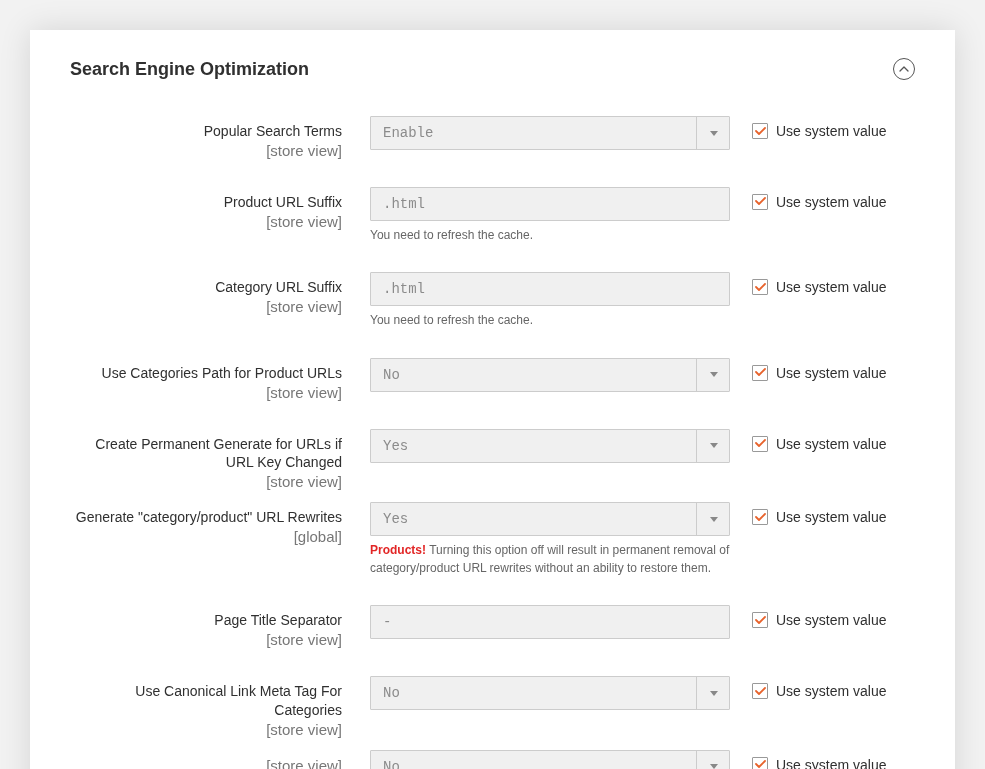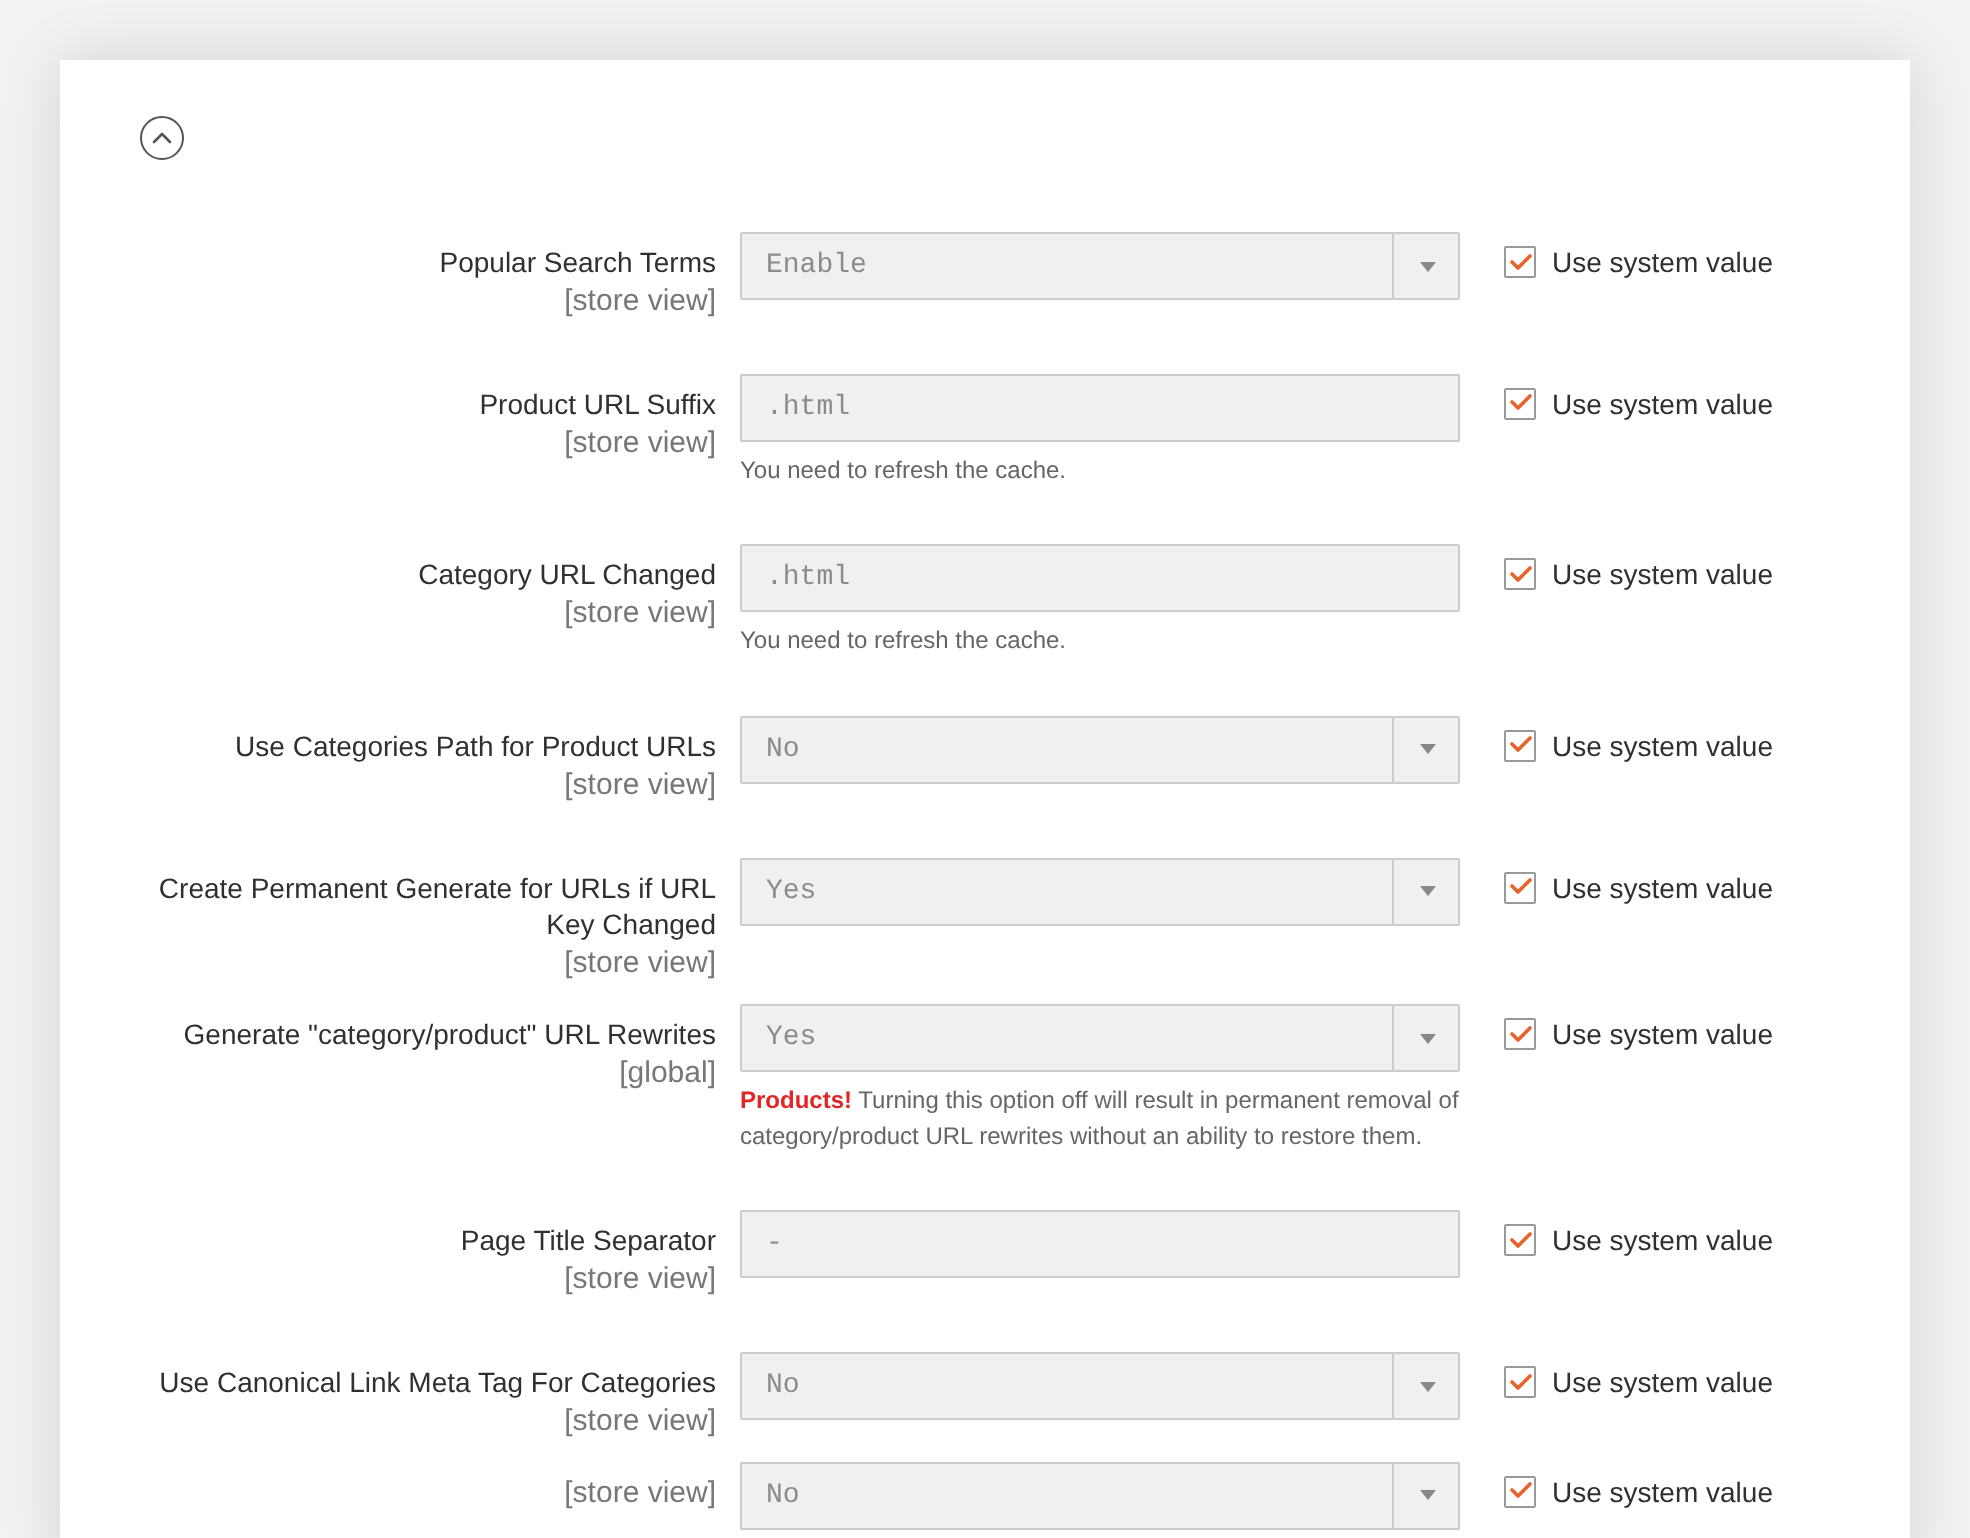--- a/index.html
+++ b/index.html
@@ -40,21 +40,21 @@
   }
   .collapse-btn svg { display:block; }
   .row {
     display: flex;
     align-items: flex-start;
     margin-bottom: 12px;
   }
   .label-col {
     width: 300px;
     text-align: right;
-    padding-right: 12px;
+    padding-right: 28px;
     padding-top: 6px;
   }
   .label-main {
     font-size: 14px;
     color: #303030;
     line-height: 1.35;
   }
   .label-scope {
     font-size: 15px;
     color: #777;
@@ -125,20 +125,21 @@
     color: #303030;
   }
   .field-block { margin-bottom: 28px; }
   .field-block.small-gap { margin-bottom: 12px; }
 </style>
 </head>
 <body>
 
 <div class="panel">
   <div class="panel-header">
+    <div class="panel-title">Search Engine Optimization</div>
     <div class="collapse-btn">
       <svg width="10" height="6" viewBox="0 0 10 6">
           <path d="M1 5 L5 1 L9 5" stroke="#555" stroke-width="1.3" fill="none" stroke-linecap="round" stroke-linejoin="round"></path>
         </svg>
     </div>
   </div>
 
   <div class="field-block">
     <div class="row">
       <div class="label-col">
@@ -185,21 +186,21 @@
             </svg>
         </div>
         <span class="check-label">Use system value</span>
       </div>
     </div>
   </div>
 
   <div class="field-block">
     <div class="row">
       <div class="label-col">
-        <div class="label-main">Category URL Changed</div>
+        <div class="label-main">Category URL Suffix</div>
         <div class="label-scope">[store view]</div>
       </div>
       <div class="control-col">
         <div class="text-wrap">
           <div class="text-disabled">.html</div>
         </div>
         <div class="hint">You need to refresh the cache.</div>
       </div>
       <div class="check-col">
         <div class="checkbox">

